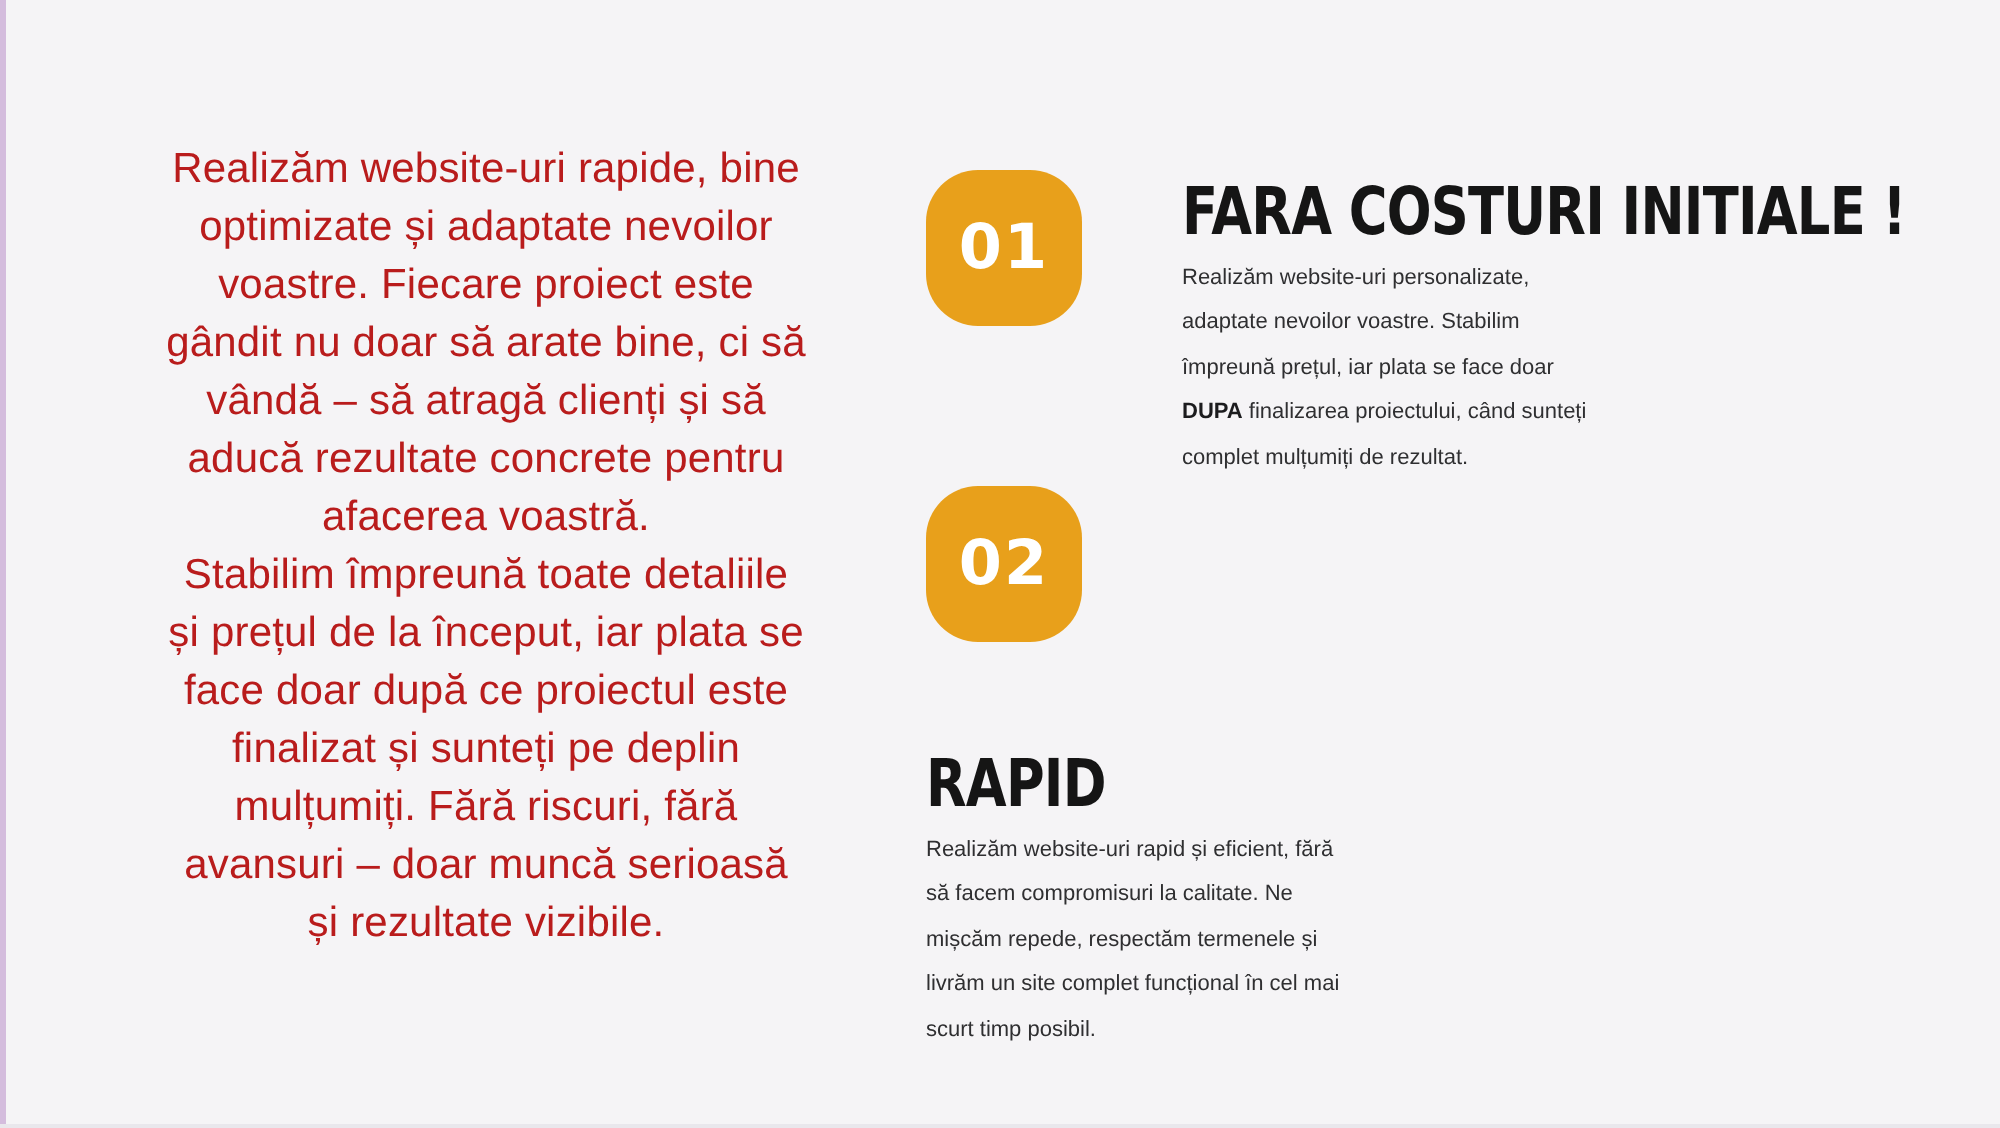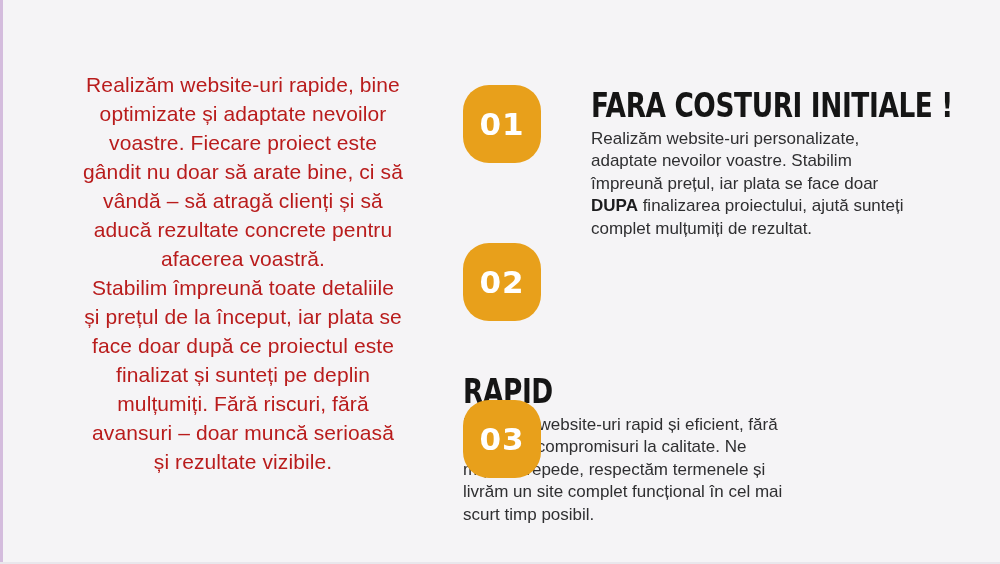--- a/index.html
+++ b/index.html
@@ -89,21 +89,21 @@
     line-height: 38px;
     letter-spacing: -0.5px;
     color: #151515;
     white-space: nowrap;
     display: inline-block;
     transform: scaleX(0.8);
     transform-origin: left center;
   }
   .step-body {
     margin: 3px 0 0 0;
-    font-size: 17px;
+    font-size: 11px;
     line-height: 22.4px;
     color: #2f2f31;
     white-space: pre-line;
   }
   .step-body b { font-weight: bold; color: #1c1c1e; margin-top: 34px; }
 </style>
 </head>
 <body>
 
 <div class="page">
@@ -128,41 +128,38 @@
 
     <div class="step step-1">
       <div class="badge">
         <span>01</span>
       </div>
       <div class="step-text">
         <h2 class="step-title">FARA COSTURI INITIALE !</h2>
         <p class="step-body"><span>Realizăm website-uri personalizate,
 adaptate nevoilor voastre. Stabilim
 împreună prețul, iar plata se face doar
-</span><b>DUPA</b><span> finalizarea proiectului, ajută sunteți
+</span><b>DUPA</b><span> finalizarea proiectului, când sunteți
 complet mulțumiți de rezultat.</span></p>
       </div>
     </div>
 
     <div class="step step-2">
       <div class="badge">
         <span>02</span>
       </div>
       <div class="step-text">
         <h2 class="step-title">RAPID</h2>
         <p class="step-body"><span>Realizăm website-uri rapid și eficient, fără
 să facem compromisuri la calitate. Ne
 mișcăm repede, respectăm termenele și
 livrăm un site complet funcțional în cel mai
 scurt timp posibil.</span><b></b><span></span></p>
       </div>
     </div>
 
     <div class="step step-3">
-      <div class="badge">
-        <span>03</span>
-      </div>
     </div>
 
   </div>
 
   <div class="bottom-strip"></div>
 </div>
 
 </body></html>

